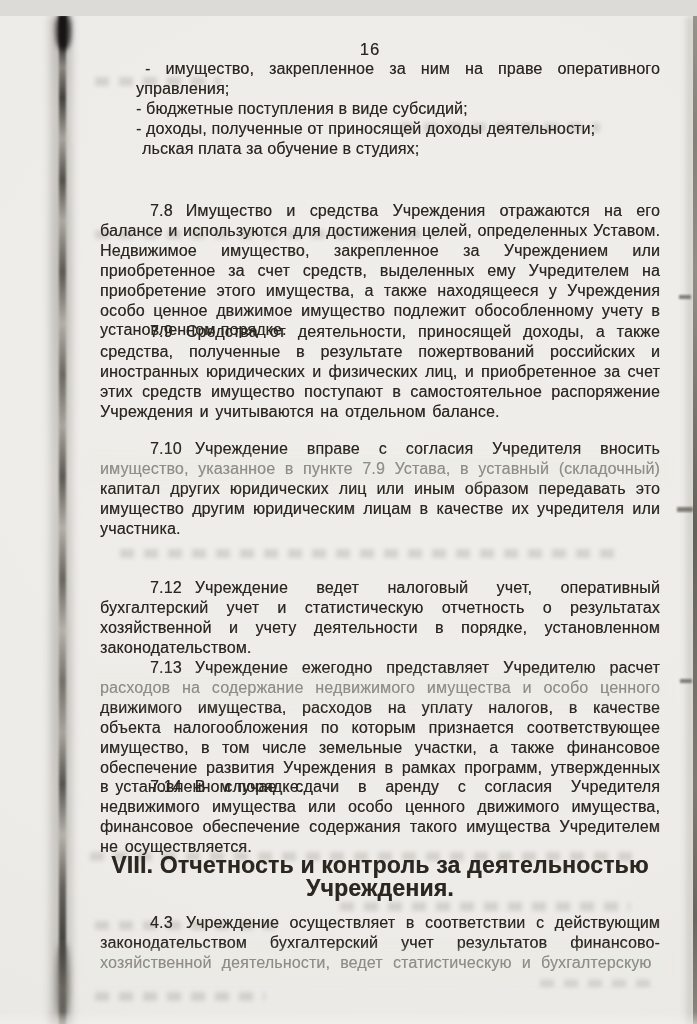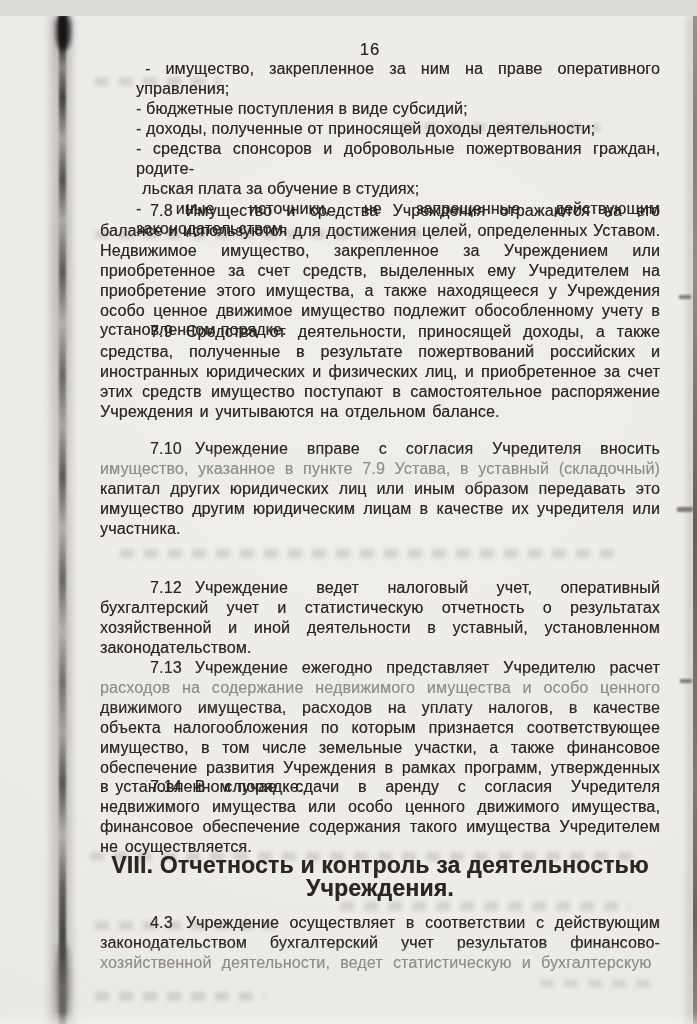--- a/index.html
+++ b/index.html
@@ -70,36 +70,32 @@
       <div class="jl ind9">- имущество, закрепленное за ним на праве оперативного</div>
       <div>управления;</div>
     </div>
     <div>
       <div>- бюджетные поступления в виде субсидий;</div>
     </div>
     <div>
       <div>- доходы, полученные от приносящей доходы деятельности;</div>
     </div>
     <div>
-      <div class="jl">- средства спонсоров и добровольные пожертвования граждан, родите-</div>
       <div class="pad6">льская плата за обучение в студиях;</div>
-    </div>
-    <div>
-      <div>- иные источники, не запрещенные действующим законодательством.</div>
     </div>
   </div>
 
   <div class="txt para" style="top:185px; word-spacing:.5px"><span class="pnum">7.8</span><span>Имущество и средства Учреждения отражаются на его балансе и используются для достижения целей, определенных Уставом. Недвижимое имущество, закрепленное за Учреждением или приобретенное за счет средств, выделенных ему Учредителем на приобретение этого имущества, а также находящееся у Учреждения особо ценное движимое имущество подлежит обособленному учету в установленном порядке.</span></div>
 
   <div class="txt para" style="top:306px; word-spacing:2px"><span class="pnum">7.9</span><span>Средства от деятельности, приносящей доходы, а также средства, полученные в результате пожертвований российских и иностранных юридических и физических лиц, и приобретенное за счет этих средств имущество поступают в самостоятельное распоряжение Учреждения и учитываются на отдельном балансе.</span></div>
 
   <div class="txt para" style="top:423px; word-spacing:1px"><span class="pnum">7.10</span><span>Учреждение вправе с согласия Учредителя вносить имущество, указанное в пункте 7.9 Устава, в уставный (складочный) капитал других юридических лиц или иным образом передавать это имущество другим юридическим лицам в качестве их учредителя или участника.</span></div>
 
 
-  <div class="txt para" style="top:562px; word-spacing:7px"><span class="pnum">7.12</span><span>Учреждение ведет налоговый учет, оперативный бухгалтерский учет и статистическую отчетность о результатах хозяйственной и иной деятельности в уставный, установленном законодательством.</span></div>
+  <div class="txt para" style="top:562px; word-spacing:7px"><span class="pnum">7.12</span><span>Учреждение ведет налоговый учет, оперативный бухгалтерский учет и статистическую отчетность о результатах хозяйственной и учету деятельности в порядке, установленном законодательством.</span></div>
 
   <div class="txt para" style="top:642px; word-spacing:2px"><span class="pnum">7.13</span><span>Учреждение ежегодно представляет Учредителю расчет расходов на содержание недвижимого имущества и особо ценного движимого имущества, расходов на уплату налогов, в качестве объекта налогообложения по которым признается соответствующее имущество, в том числе земельные участки, а также финансовое обеспечение развития Учреждения в рамках программ, утвержденных в установленном порядке.</span></div>
 
   <div class="txt para" style="top:761px; word-spacing:2px"><span class="pnum">7.14</span><span>В случае сдачи в аренду с согласия Учредителя недвижимого имущества или особо ценного движимого имущества, финансовое обеспечение содержания такого имущества Учредителем не осуществляется.</span></div>
 
   <div class="heading">
     <div>VIII. Отчетность и контроль за деятельностью Учреждения.</div>
   </div>
 
   <div class="txt para" style="top:897px; word-spacing:5.5px"><span class="pnum">4.3</span><span>Учреждение осуществляет в соответствии с действующим законодательством бухгалтерский учет результатов финансово-хозяйственной деятельности, ведет статистическую и бухгалтерскую</span></div>

